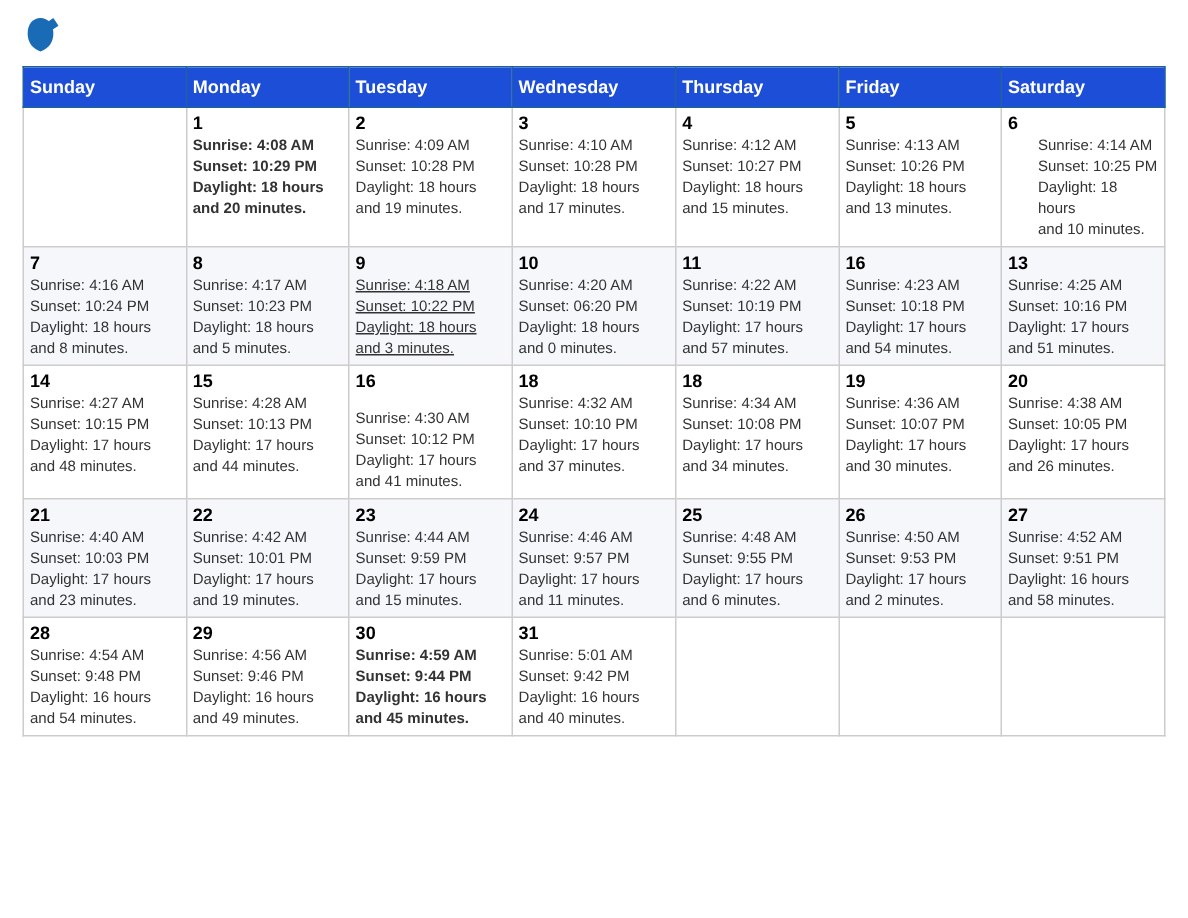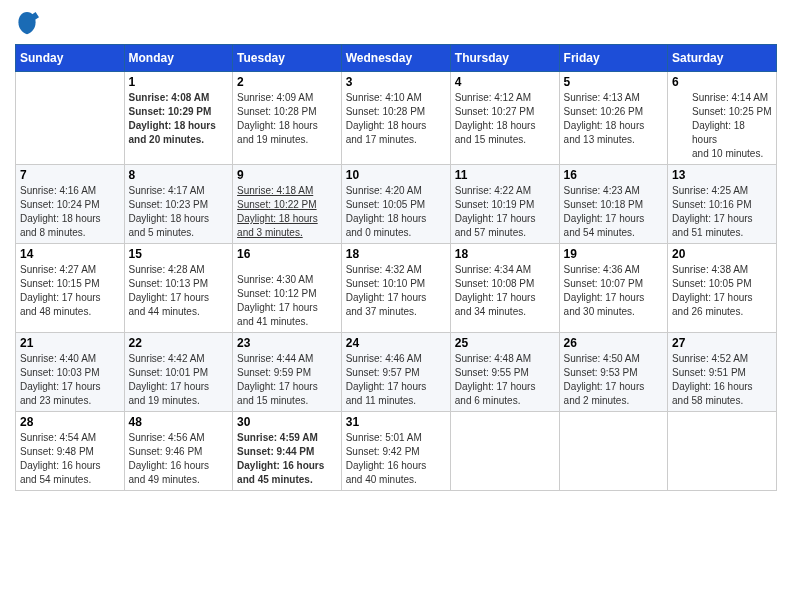--- a/index.html
+++ b/index.html
@@ -170,21 +170,21 @@
         <td>
           <span class="day-num">9</span>
           <div class="day-info" style="white-space: pre-line; text-decoration: underline;">Sunrise: 4:18 AM
 Sunset: 10:22 PM
 Daylight: 18 hours
 and 3 minutes.</div>
         </td>
         <td>
           <span class="day-num">10</span>
           <div class="day-info" style="white-space: pre-line;">Sunrise: 4:20 AM
-Sunset: 10:05 PM
+Sunset: 06:20 PM
 Daylight: 18 hours
 and 0 minutes.</div>
         </td>
         <td>
           <span class="day-num">11</span>
           <div class="day-info" style="white-space: pre-line;">Sunrise: 4:22 AM
 Sunset: 10:19 PM
 Daylight: 17 hours
 and 57 minutes.</div>
         </td>
@@ -307,21 +307,21 @@
       </tr>
       <tr>
         <td>
           <span class="day-num">28</span>
           <div class="day-info" style="white-space: pre-line;">Sunrise: 4:54 AM
 Sunset: 9:48 PM
 Daylight: 16 hours
 and 54 minutes.</div>
         </td>
         <td>
-          <span class="day-num">48</span>
+          <span class="day-num">29</span>
           <div class="day-info" style="white-space: pre-line;">Sunrise: 4:56 AM
 Sunset: 9:46 PM
 Daylight: 16 hours
 and 49 minutes.</div>
         </td>
         <td>
           <span class="day-num">30</span>
           <div class="day-info" style="white-space: pre-line; font-weight: bold;">Sunrise: 4:59 AM
 Sunset: 9:44 PM
 Daylight: 16 hours

